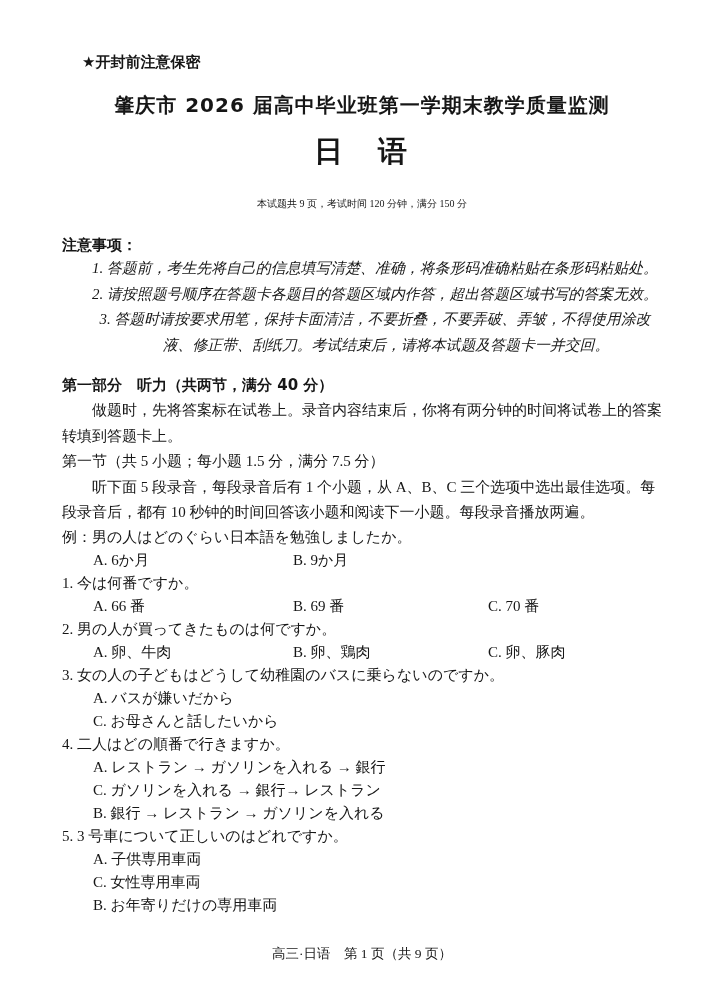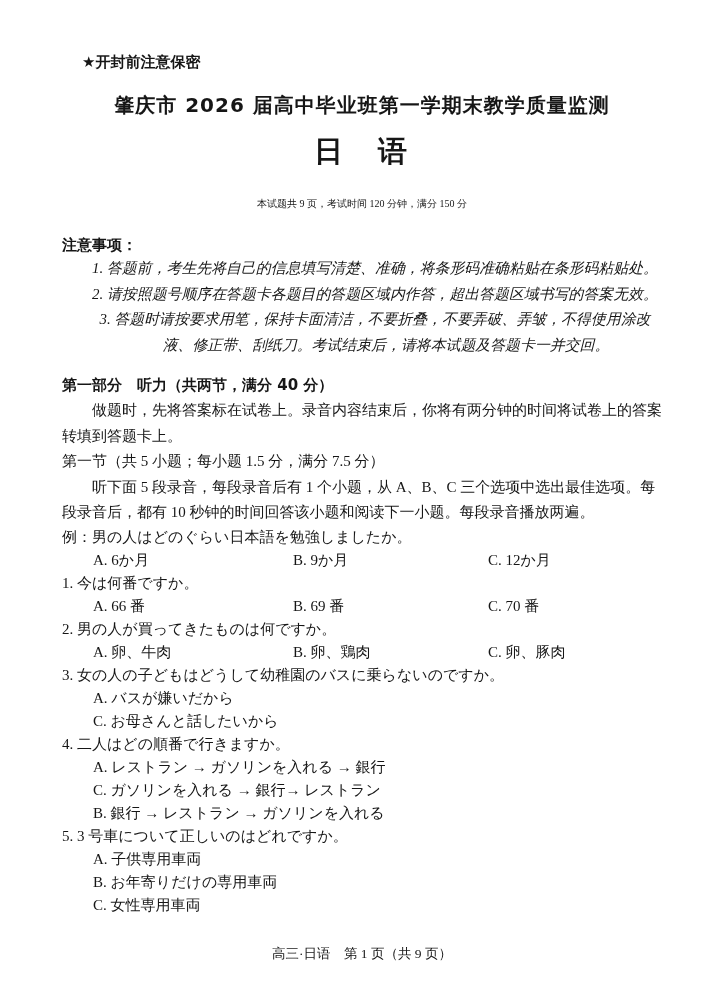--- a/index.html
+++ b/index.html
@@ -78,21 +78,20 @@
   <div class="part-heading">第一部分　听力（共两节，满分 40 分）</div>
   <div class="para indent">做题时，先将答案标在试卷上。录音内容结束后，你将有两分钟的时间将试卷上的答案转填到答题卡上。</div>
   <div class="para">第一节（共 5 小题；每小题 1.5 分，满分 7.5 分）</div>
   <div class="para indent">听下面 5 段录音，每段录音后有 1 个小题，从 A、B、C 三个选项中选出最佳选项。每段录音后，都有 10 秒钟的时间回答该小题和阅读下一小题。每段录音播放两遍。</div>
 
   <div class="qblock">
     <div class="qline">例：男の人はどのぐらい日本語を勉強しましたか。</div>
     <div class="opt-row">
       <span class="o1">A. 6か月</span>
       <span class="o2">B. 9か月</span>
-      <span class="o3">C. 12か月</span>
     </div>
   </div>
 
   <div class="qblock">
     <div class="qline">1. 今は何番ですか。</div>
     <div class="opt-row">
       <span class="o1">A. 66 番</span>
       <span class="o2">B. 69 番</span>
       <span class="o3">C. 70 番</span>
     </div>
@@ -116,19 +115,19 @@
   <div class="qblock">
     <div class="qline">4. 二人はどの順番で行きますか。</div>
     <div class="opt-col">A. レストラン → ガソリンを入れる → 銀行</div>
     <div class="opt-col">C. ガソリンを入れる → 銀行→ レストラン</div>
     <div class="opt-col">B. 銀行 → レストラン → ガソリンを入れる</div>
   </div>
 
   <div class="qblock">
     <div class="qline">5. 3 号車について正しいのはどれですか。</div>
     <div class="opt-col">A. 子供専用車両</div>
+    <div class="opt-col">C. 女性専用車両</div>
     <div class="opt-col">B. お年寄りだけの専用車両</div>
-    <div class="opt-col">C. 女性専用車両</div>
   </div>
 
 </div>
 
 <div class="footer">高三·日语　第 1 页（共 9 页）</div>
 
 </body></html>

